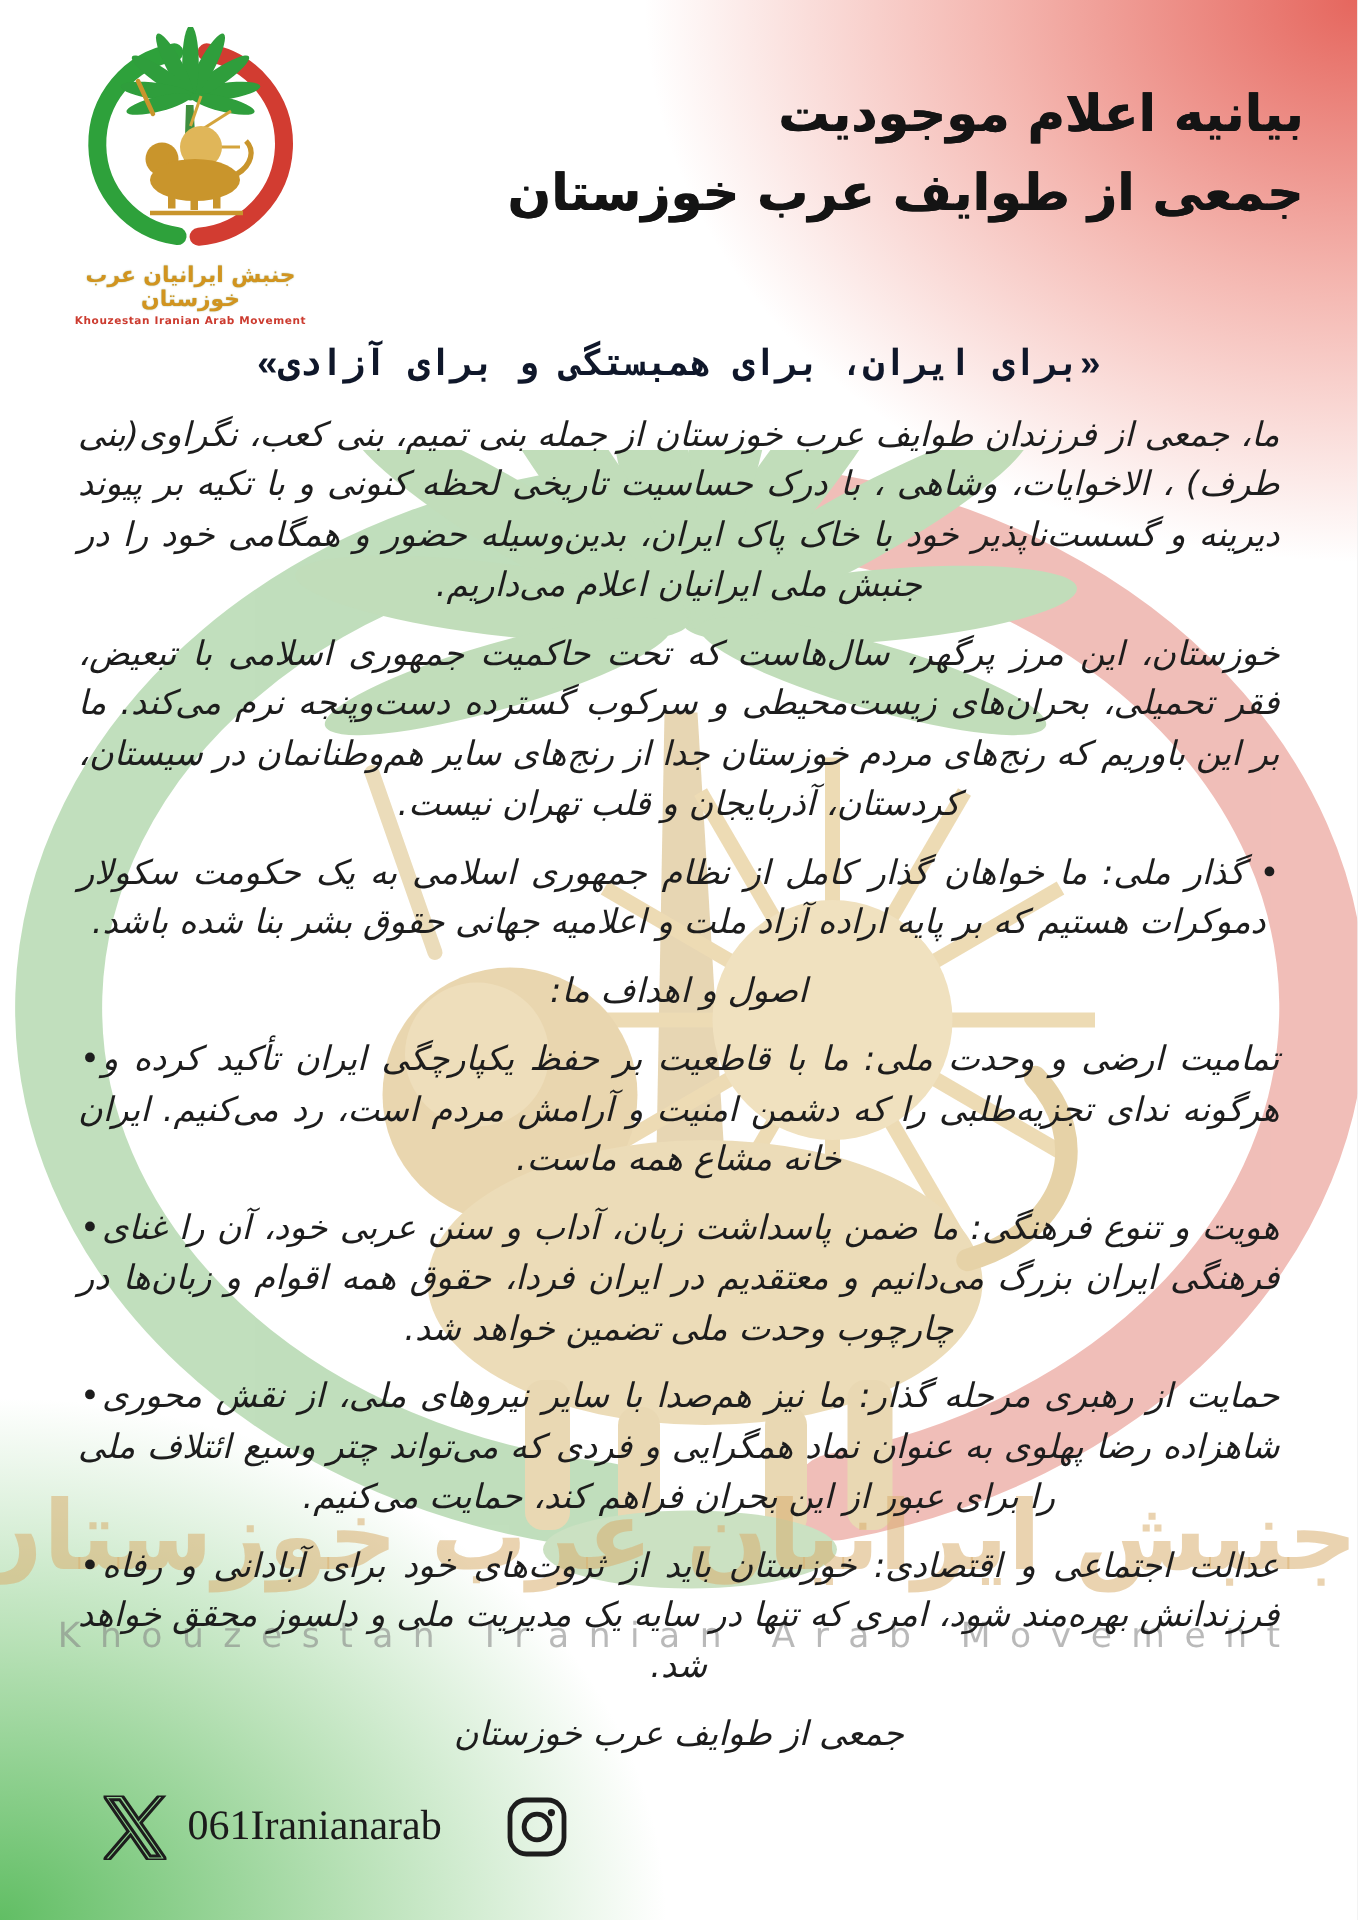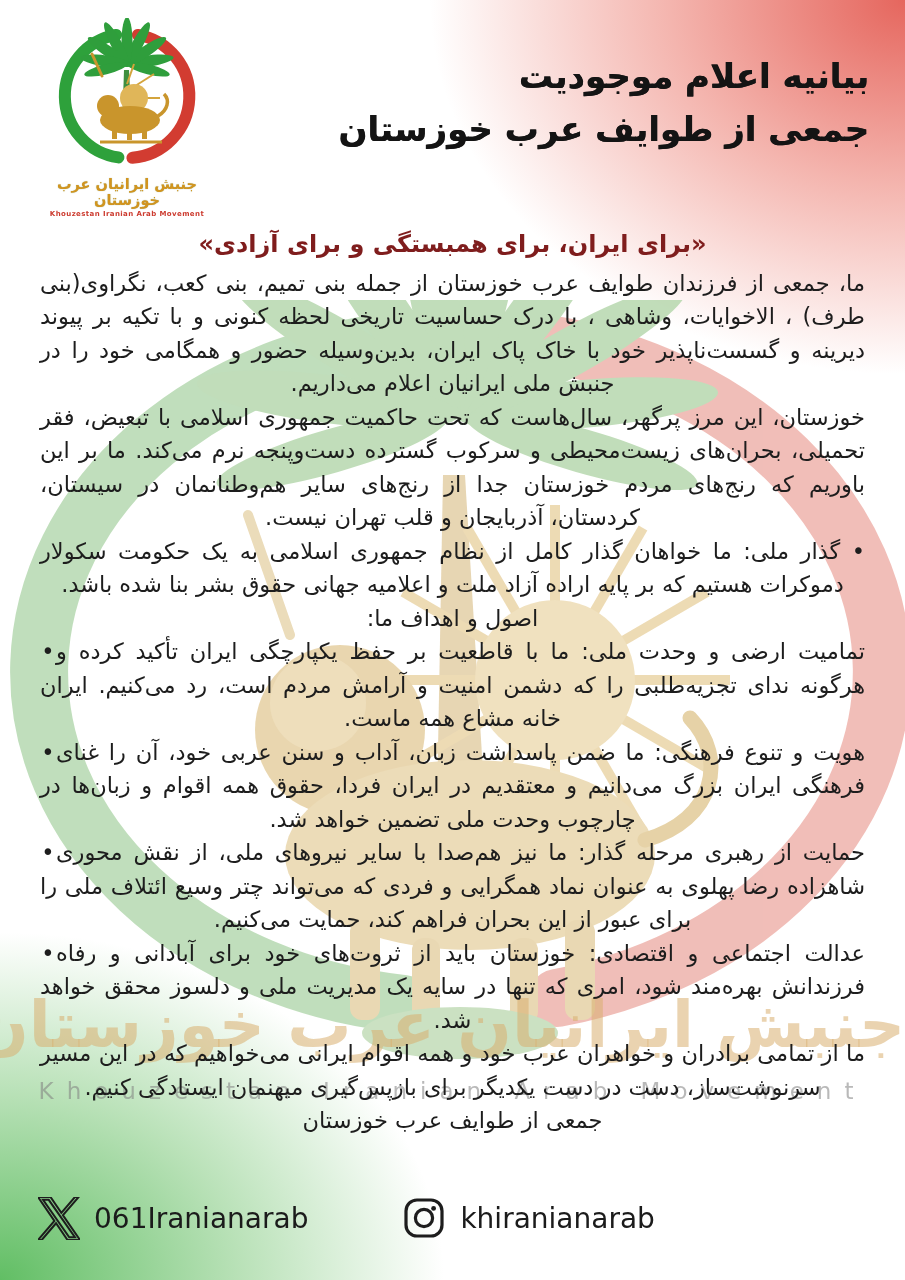--- a/index.html
+++ b/index.html
@@ -25,27 +25,27 @@
   .logo-caption-fa{direction:rtl;font-size:14.5px;font-weight:bold;color:#d2941f;
     text-shadow:0 0 1px rgba(86,130,60,0.6);margin-top:2px;}
   .logo-caption-en{font-size:7px;font-weight:bold;color:#cc3b2f;letter-spacing:0.4px;margin-top:2px;}
   
   .doc-title{position:absolute;right:36px;top:50px;direction:rtl;text-align:right;
     font-weight:bold;font-size:34px;line-height:53px;color:#141414;
     text-shadow:0.4px 0 0 #141414;}
   
   .statement{position:absolute;left:40px;width:825px;top:228px;direction:rtl;
     color:#1d1d1d;font-size:22.5px;line-height:33.5px;}
-  .statement-heading{text-align:center;font-weight:bold;font-size:24px;margin:0 0 5px 0;color:#7f1d1d;}
-  p.block{margin:0;}
+  .statement-heading{text-align:center;font-weight:bold;font-size:24px;margin:0 0 5px 0;color:#0f172a;font-family:Liberation Mono, monospace;}
+  p.block{margin:12px;font-style:italic;}
   .justify{text-align:justify;text-align-last:center;-moz-text-align-last:center;}
   .center{text-align:center;}
   .bullet-left{float:left;width:16px;text-align:left;}
   
-  .footer{position:absolute;left:38px;top:1196px;display:flex;align-items:center;gap:94px;color:#1b1b1b;}
+  .footer{position:absolute;left:69px;top:1196px;display:flex;align-items:center;gap:42px;color:#1b1b1b;font-family:Liberation Serif, serif;}
   .social{display:flex;align-items:center;gap:14px;}
   .social-label{font-size:28px;color:#1b1b1b;}
 </style>
 </head>
 <body>
 
 <div class="page">
 
   <div class="corner-red"></div>
   <div class="corner-green"></div>
@@ -150,35 +150,33 @@
     <p class="statement-heading">«برای ایران، برای همبستگی و برای آزادی»</p>
     <div>
         <p class="block justify">ما، جمعی از فرزندان طوایف عرب خوزستان از جمله بنی تمیم، بنی کعب، نگراوی(بنی طرف) ، الاخوایات، وشاهی ، با درک حساسیت تاریخی لحظه کنونی و با تکیه بر پیوند دیرینه و گسست‌ناپذیر خود با خاک پاک ایران، بدین‌وسیله حضور و همگامی خود را در جنبش ملی ایرانیان اعلام می‌داریم.</p>
         <p class="block justify">خوزستان، این مرز پرگهر، سال‌هاست که تحت حاکمیت جمهوری اسلامی با تبعیض، فقر تحمیلی، بحران‌های زیست‌محیطی و سرکوب گسترده دست‌وپنجه نرم می‌کند. ما بر این باوریم که رنج‌های مردم خوزستان جدا از رنج‌های سایر هم‌وطنانمان در سیستان، کردستان، آذربایجان و قلب تهران نیست.</p>
         <p class="block justify">• گذار ملی: ما خواهان گذار کامل از نظام جمهوری اسلامی به یک حکومت سکولار دموکرات هستیم که بر پایه اراده آزاد ملت و اعلامیه جهانی حقوق بشر بنا شده باشد.</p>
         <p class="block center">اصول و اهداف ما:</p>
         <p class="block justify"><span class="bullet-left">•</span>تمامیت ارضی و وحدت ملی: ما با قاطعیت بر حفظ یکپارچگی ایران تأکید کرده و هرگونه ندای تجزیه‌طلبی را که دشمن امنیت و آرامش مردم است، رد می‌کنیم. ایران خانه مشاع همه ماست.</p>
         <p class="block justify"><span class="bullet-left">•</span>هویت و تنوع فرهنگی: ما ضمن پاسداشت زبان، آداب و سنن عربی خود، آن را غنای فرهنگی ایران بزرگ می‌دانیم و معتقدیم در ایران فردا، حقوق همه اقوام و زبان‌ها در چارچوب وحدت ملی تضمین خواهد شد.</p>
         <p class="block justify"><span class="bullet-left">•</span>حمایت از رهبری مرحله گذار: ما نیز هم‌صدا با سایر نیروهای ملی، از نقش محوری شاهزاده رضا پهلوی به عنوان نماد همگرایی و فردی که می‌تواند چتر وسیع ائتلاف ملی را برای عبور از این بحران فراهم کند، حمایت می‌کنیم.</p>
         <p class="block justify"><span class="bullet-left">•</span>عدالت اجتماعی و اقتصادی: خوزستان باید از ثروت‌های خود برای آبادانی و رفاه فرزندانش بهره‌مند شود، امری که تنها در سایه یک مدیریت ملی و دلسوز محقق خواهد شد.</p>
-        <p class="block justify">ما از تمامی برادران و خواهران عرب خود و همه اقوام ایرانی می‌خواهیم که در این مسیر سرنوشت‌ساز، دست در دست یکدیگر برای بازپس‌گیری میهنمان ایستادگی کنیم.</p>
         <p class="block center">جمعی از طوایف عرب خوزستان</p>
       </div>
   </div>
 
   <div class="footer">
     <div class="social">
       <svg width="42" height="43" viewBox="0 0 1200 1227">
         <path d="M714.163 519.284L1160.89 0H1055.03L667.137 450.887L357.328 0H0L468.492 681.821L0 1226.37H105.866L515.491 750.218L842.672 1226.37H1200L714.163 519.284ZM144.011 79.6944H306.615L1055.08 1150.3H892.476L144.011 79.6944Z" fill="none" stroke="#1d1d1d" stroke-width="58"></path>
       </svg>
       <span class="social-label">061Iranianarab</span>
     </div>
     <div class="social">
       <svg width="44" height="44" viewBox="0 0 44 44">
         <rect x="4" y="4" width="36" height="36" rx="11" fill="none" stroke="#1d1d1d" stroke-width="3.2"></rect>
         <circle cx="22" cy="22" r="8.6" fill="none" stroke="#1d1d1d" stroke-width="3.2"></circle>
         <circle cx="31.6" cy="12.4" r="2.4" fill="#1d1d1d"></circle>
       </svg>
-      <span class="social-label">khiranianarab</span>
     </div>
   </div>
 
 </div>
 
 </body></html>

